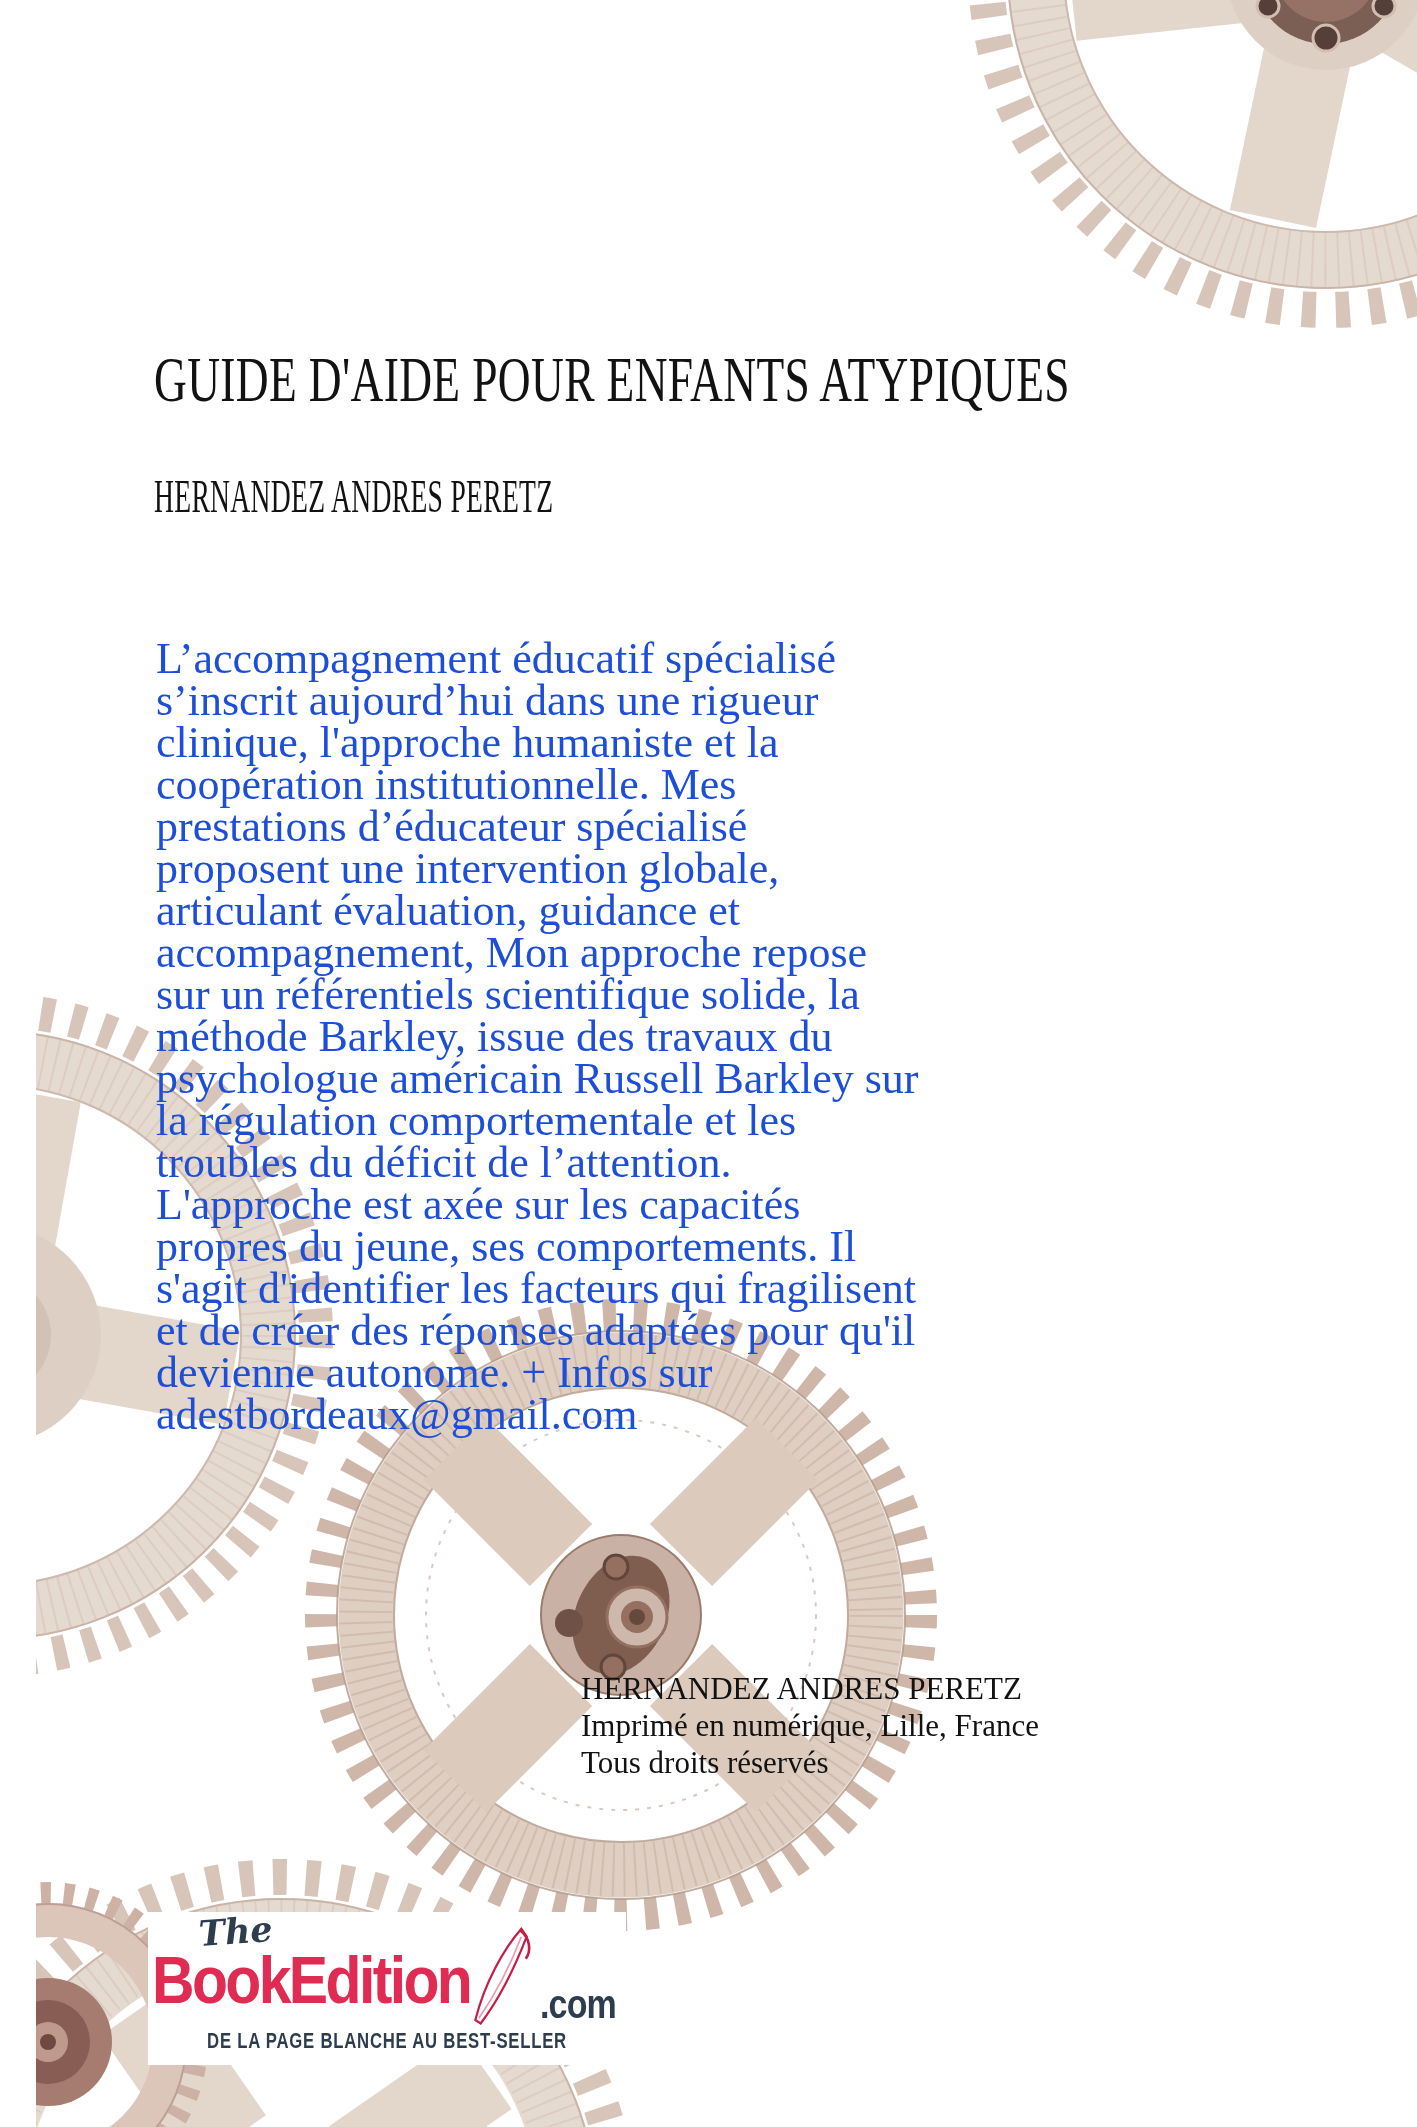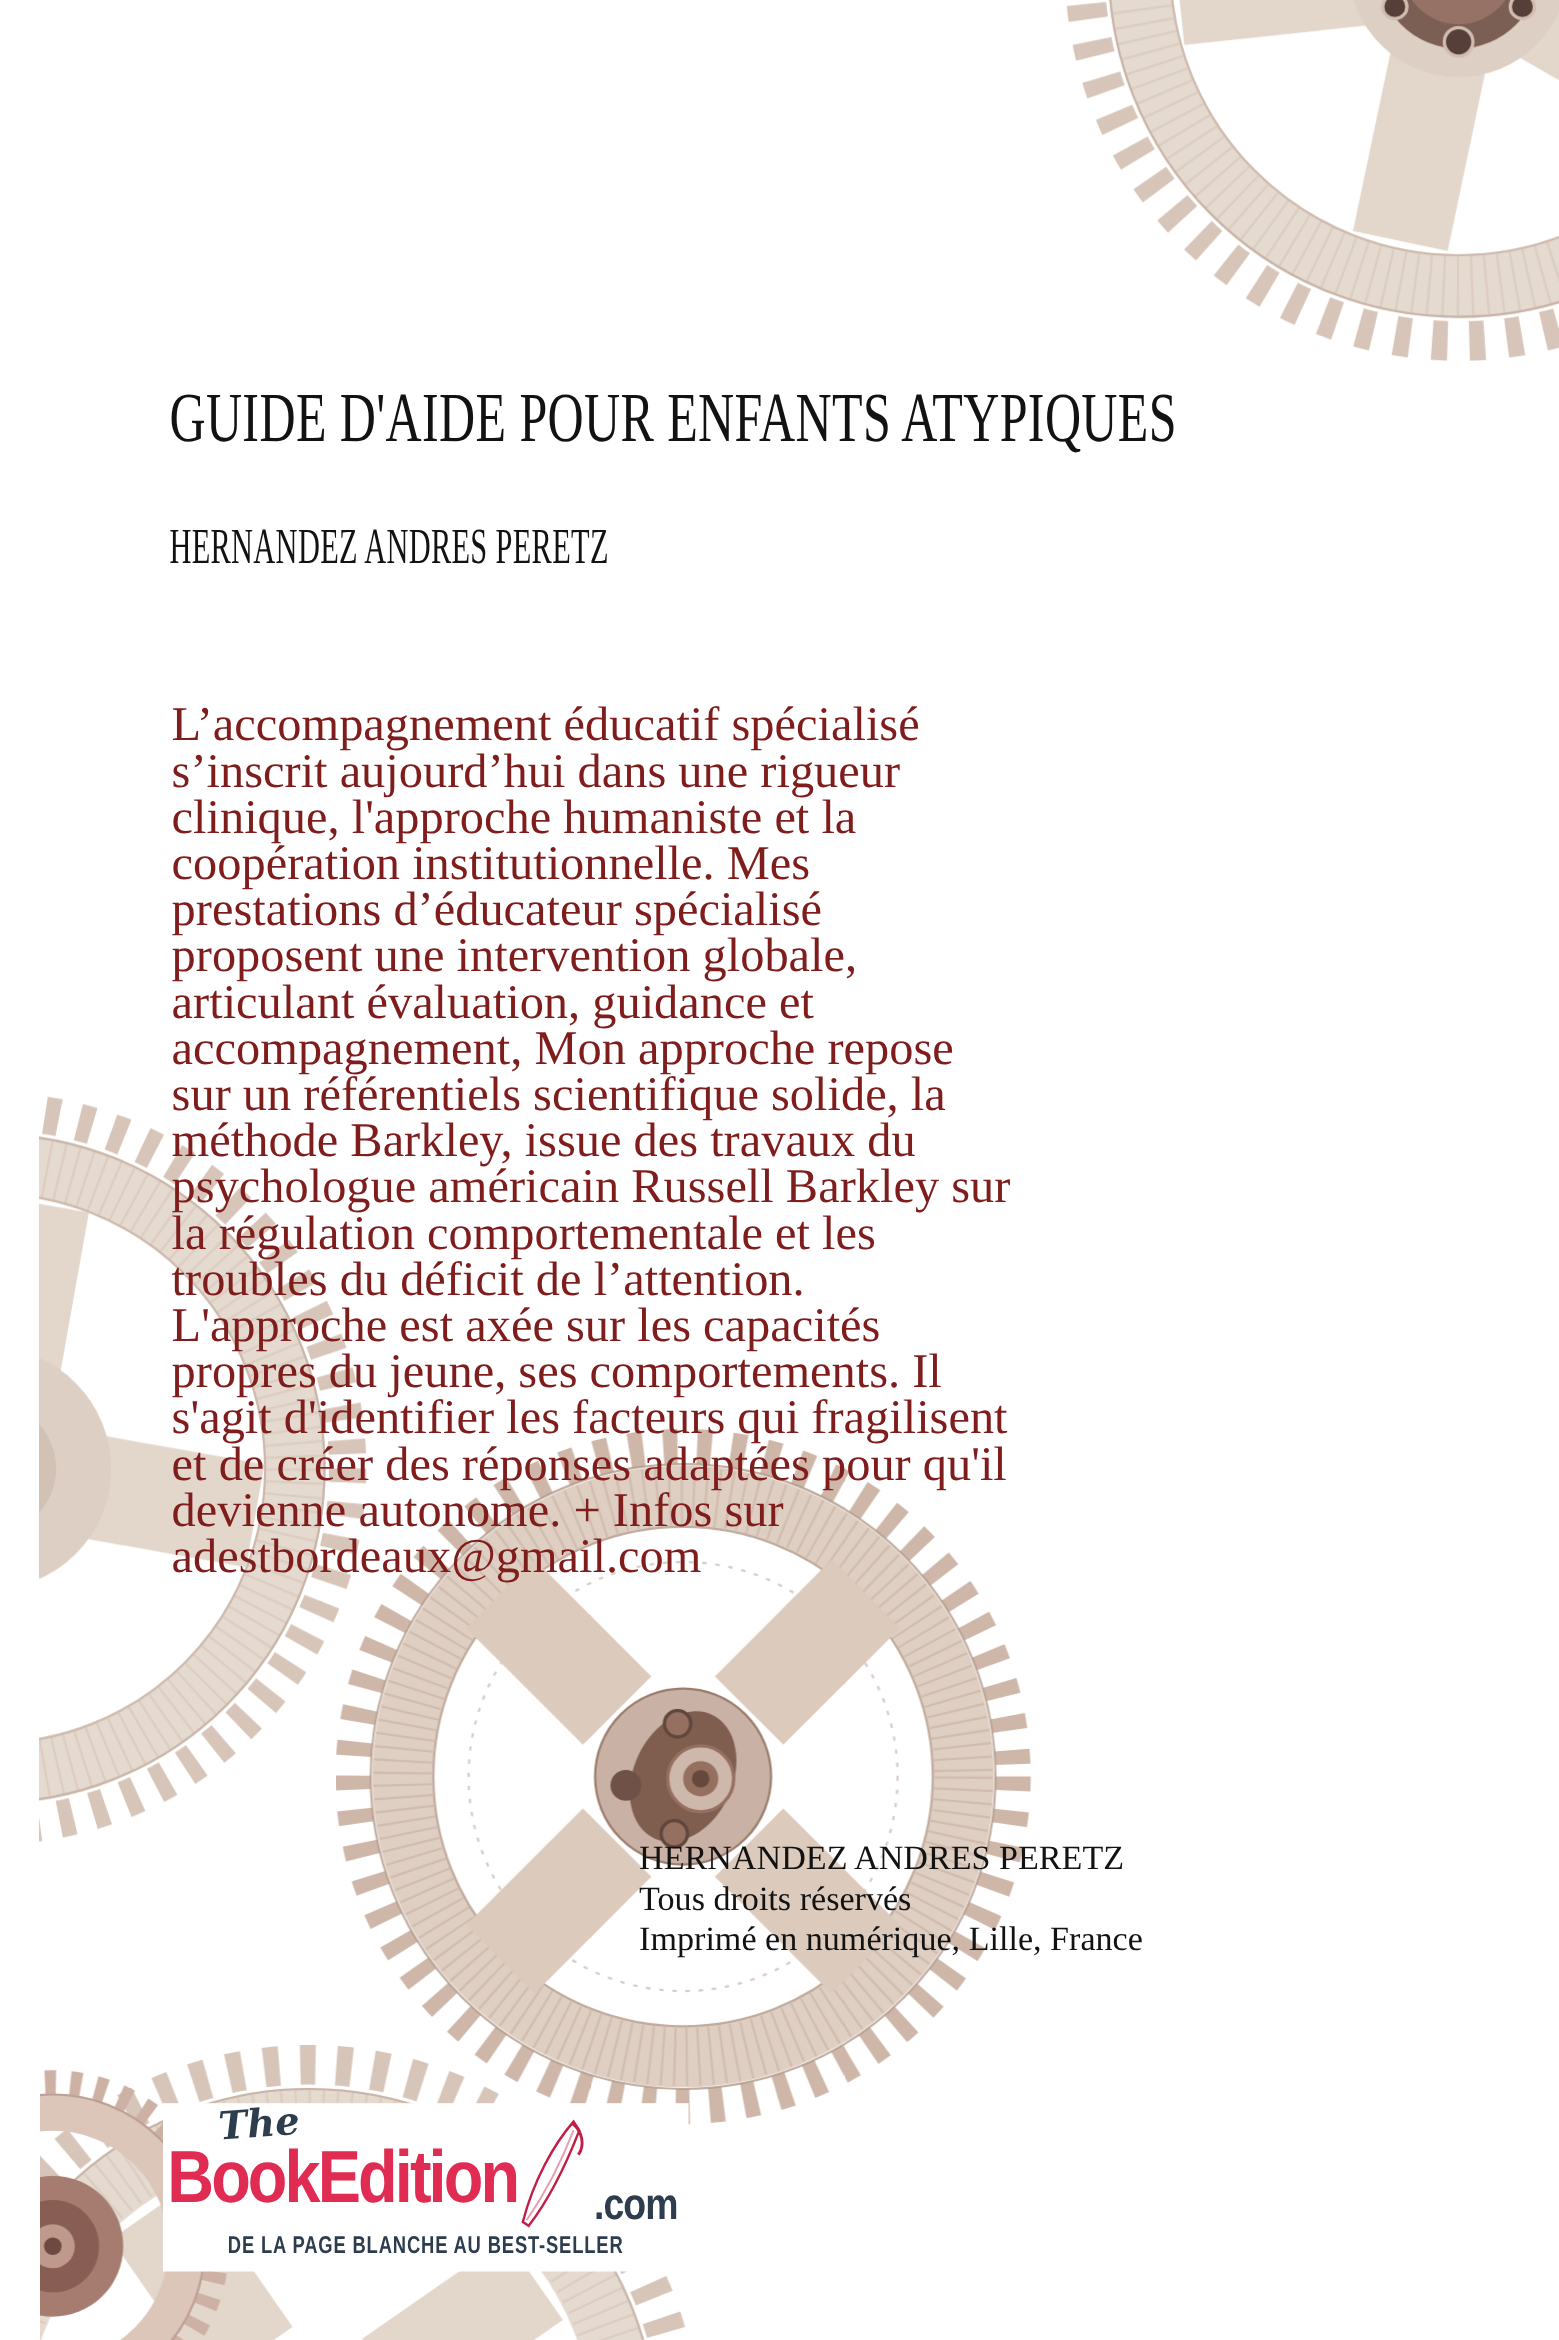--- a/index.html
+++ b/index.html
@@ -21,21 +21,21 @@
   }
   .author-name{
     position:absolute;left:118px;top:474px;z-index:2;
     font-size:46px;line-height:1;white-space:nowrap;
     transform:scaleX(0.60);transform-origin:left top;
     letter-spacing:0.5px;color:#121212;
   }
   .book-description{
     position:absolute;left:120px;top:638px;z-index:2;
     font-size:44px;line-height:42px;
-    white-space:pre;color:#7f1d1d;
+    white-space:pre;color:#1d4ed8;
   }
   .imprint-block{position:absolute;left:545px;top:1670px;z-index:2;}
   .imprint-price{font-size:44px;line-height:50px;color:#121212;white-space:nowrap;}
   .imprint-line{font-size:31px;line-height:37px;color:#121212;white-space:nowrap;}
   .logo-box{
     position:absolute;left:112px;top:1912px;width:478px;height:153px;
     background:#ffffff;z-index:3;
   }
   .logo-the{
     position:absolute;left:52px;top:4px;
@@ -178,22 +178,22 @@
 troubles du déficit de l’attention.
 L'approche est axée sur les capacités
 propres du jeune, ses comportements. Il
 s'agit d'identifier les facteurs qui fragilisent
 et de créer des réponses adaptées pour qu'il
 devienne autonome. + Infos sur
 adestbordeaux@gmail.com</div>
 
   <div class="imprint-block">
     <div class="imprint-line">HERNANDEZ ANDRES PERETZ</div>
+    <div class="imprint-line">Imprimé en numérique, Lille, France</div>
     <div class="imprint-line">Tous droits réservés</div>
-    <div class="imprint-line">Imprimé en numérique, Lille, France</div>
   </div>
 
   <div class="logo-box">
     <div class="logo-the">The</div>
     <div class="logo-brand">BookEdition</div>
     <div class="logo-com">.com</div>
     <svg class="feather-icon" width="62" height="102" viewBox="0 0 70 115" aria-hidden="true">
       <path d="M58 3 C38 26 17 63 6 106 L12 110 C32 84 50 48 64 12 Z" fill="#ffffff" stroke="#c21f48" stroke-width="2.5"></path>
       <path d="M10 104 C28 78 44 48 58 12" fill="none" stroke="#e89db1" stroke-width="2"></path>
       <path d="M57 5 C67 13 70 27 63 37" fill="none" stroke="#c21f48" stroke-width="3"></path>

